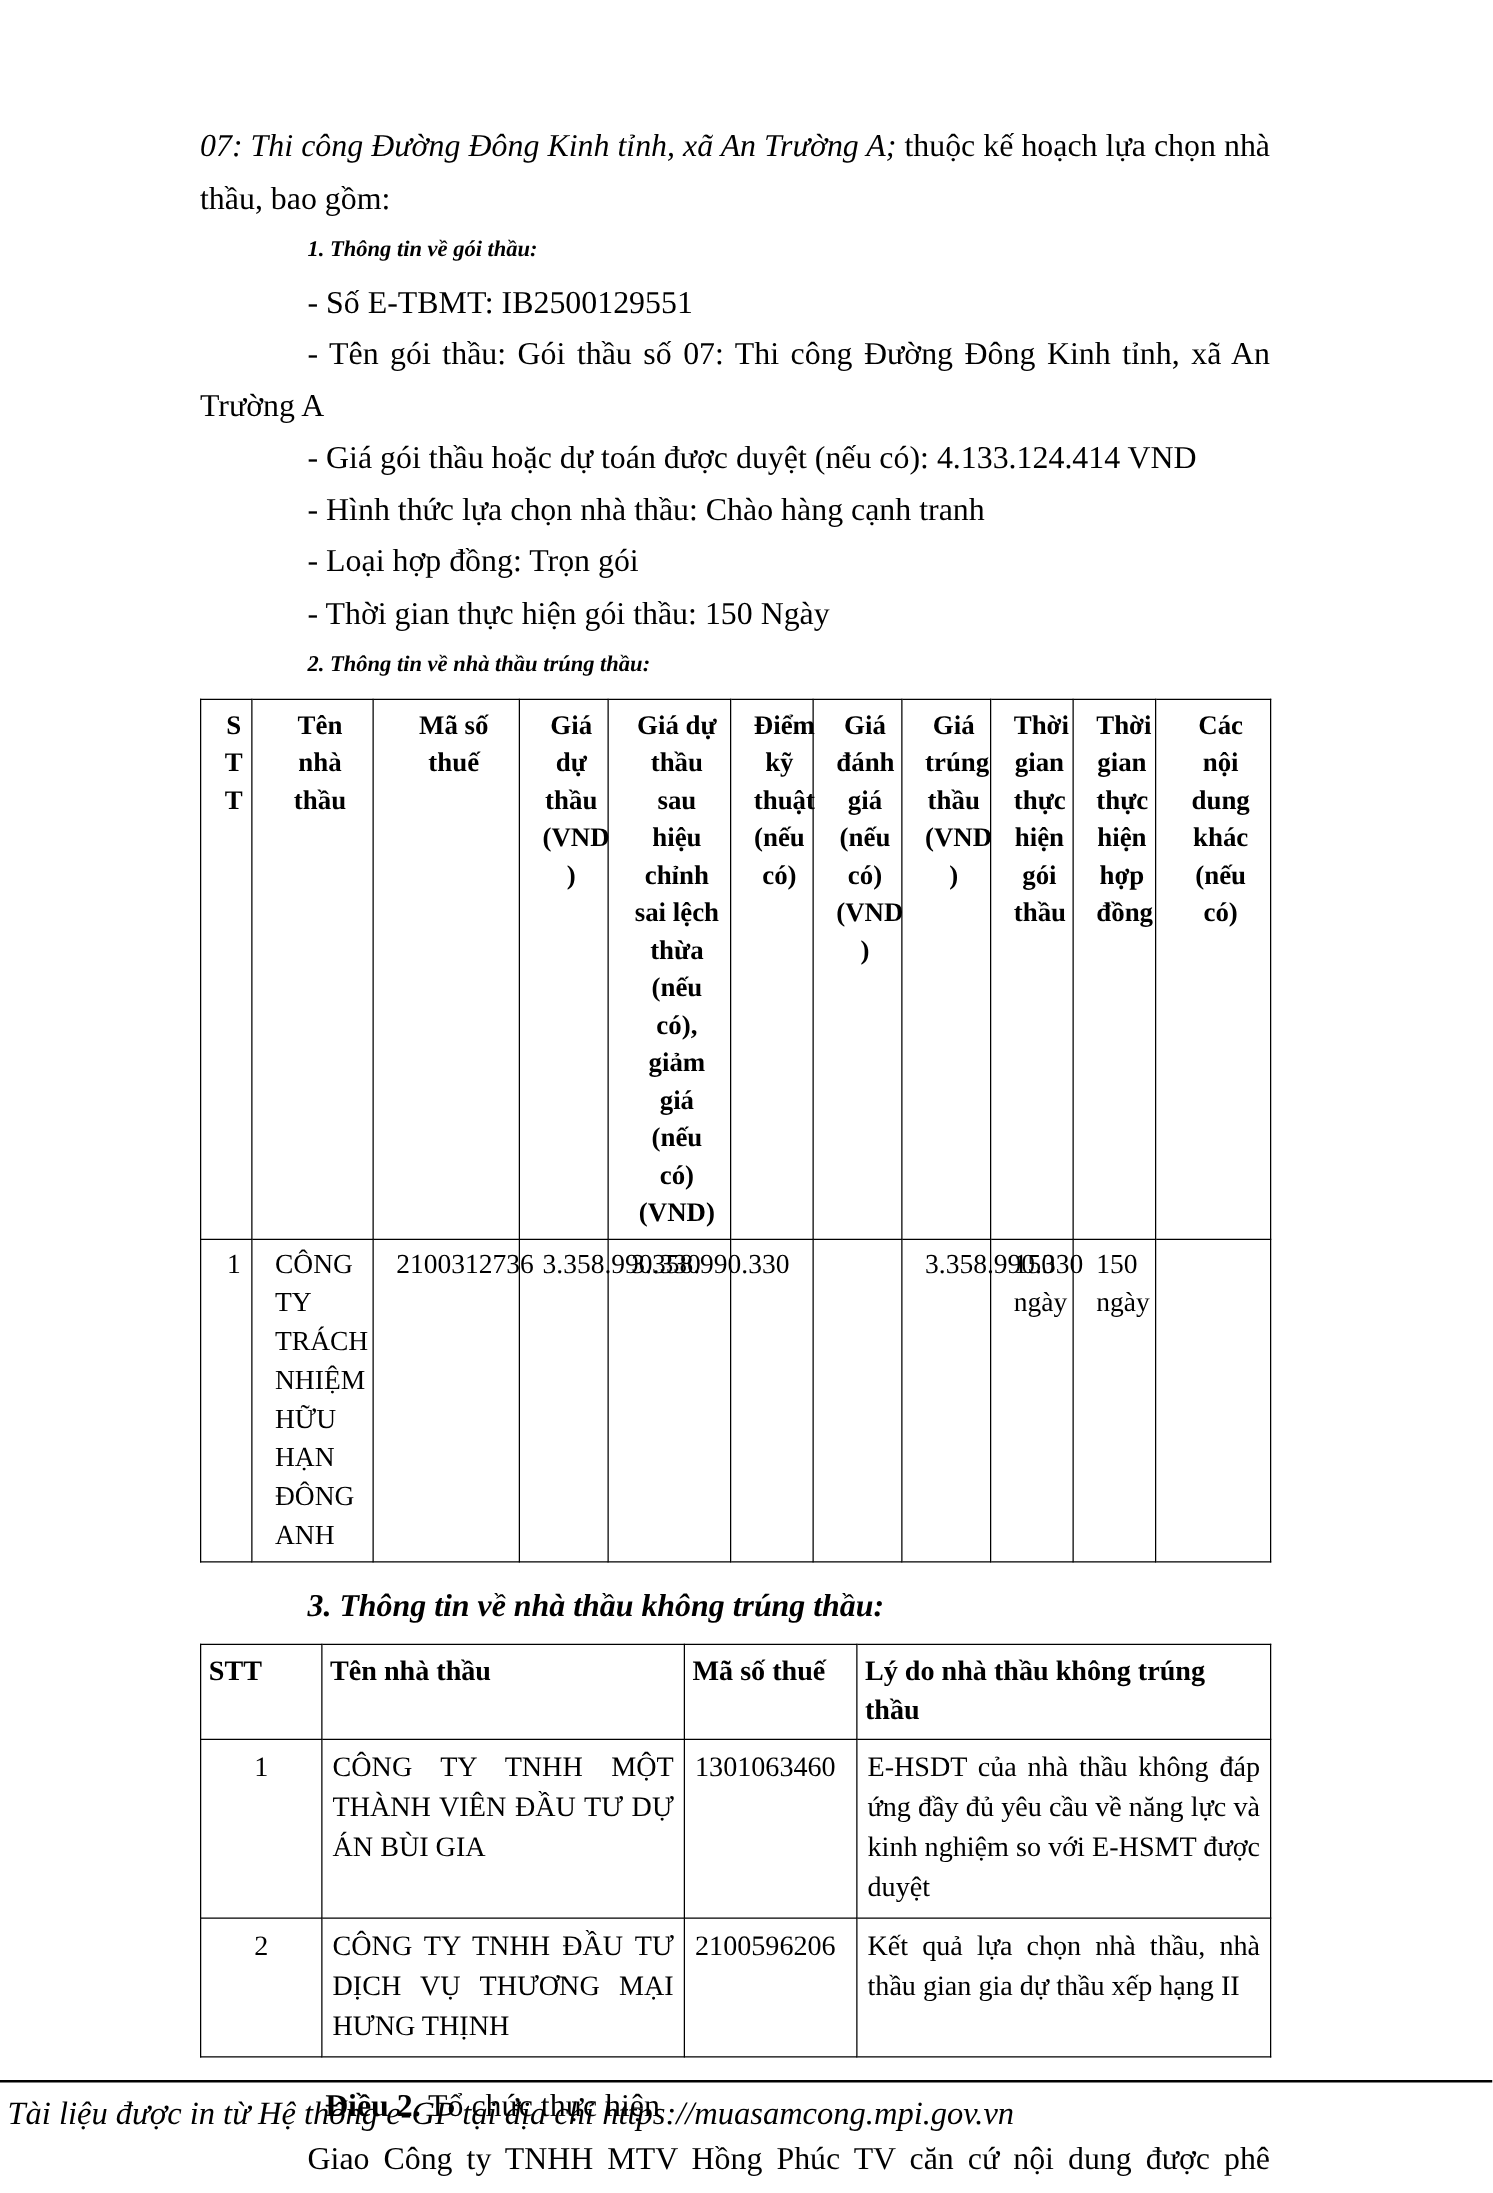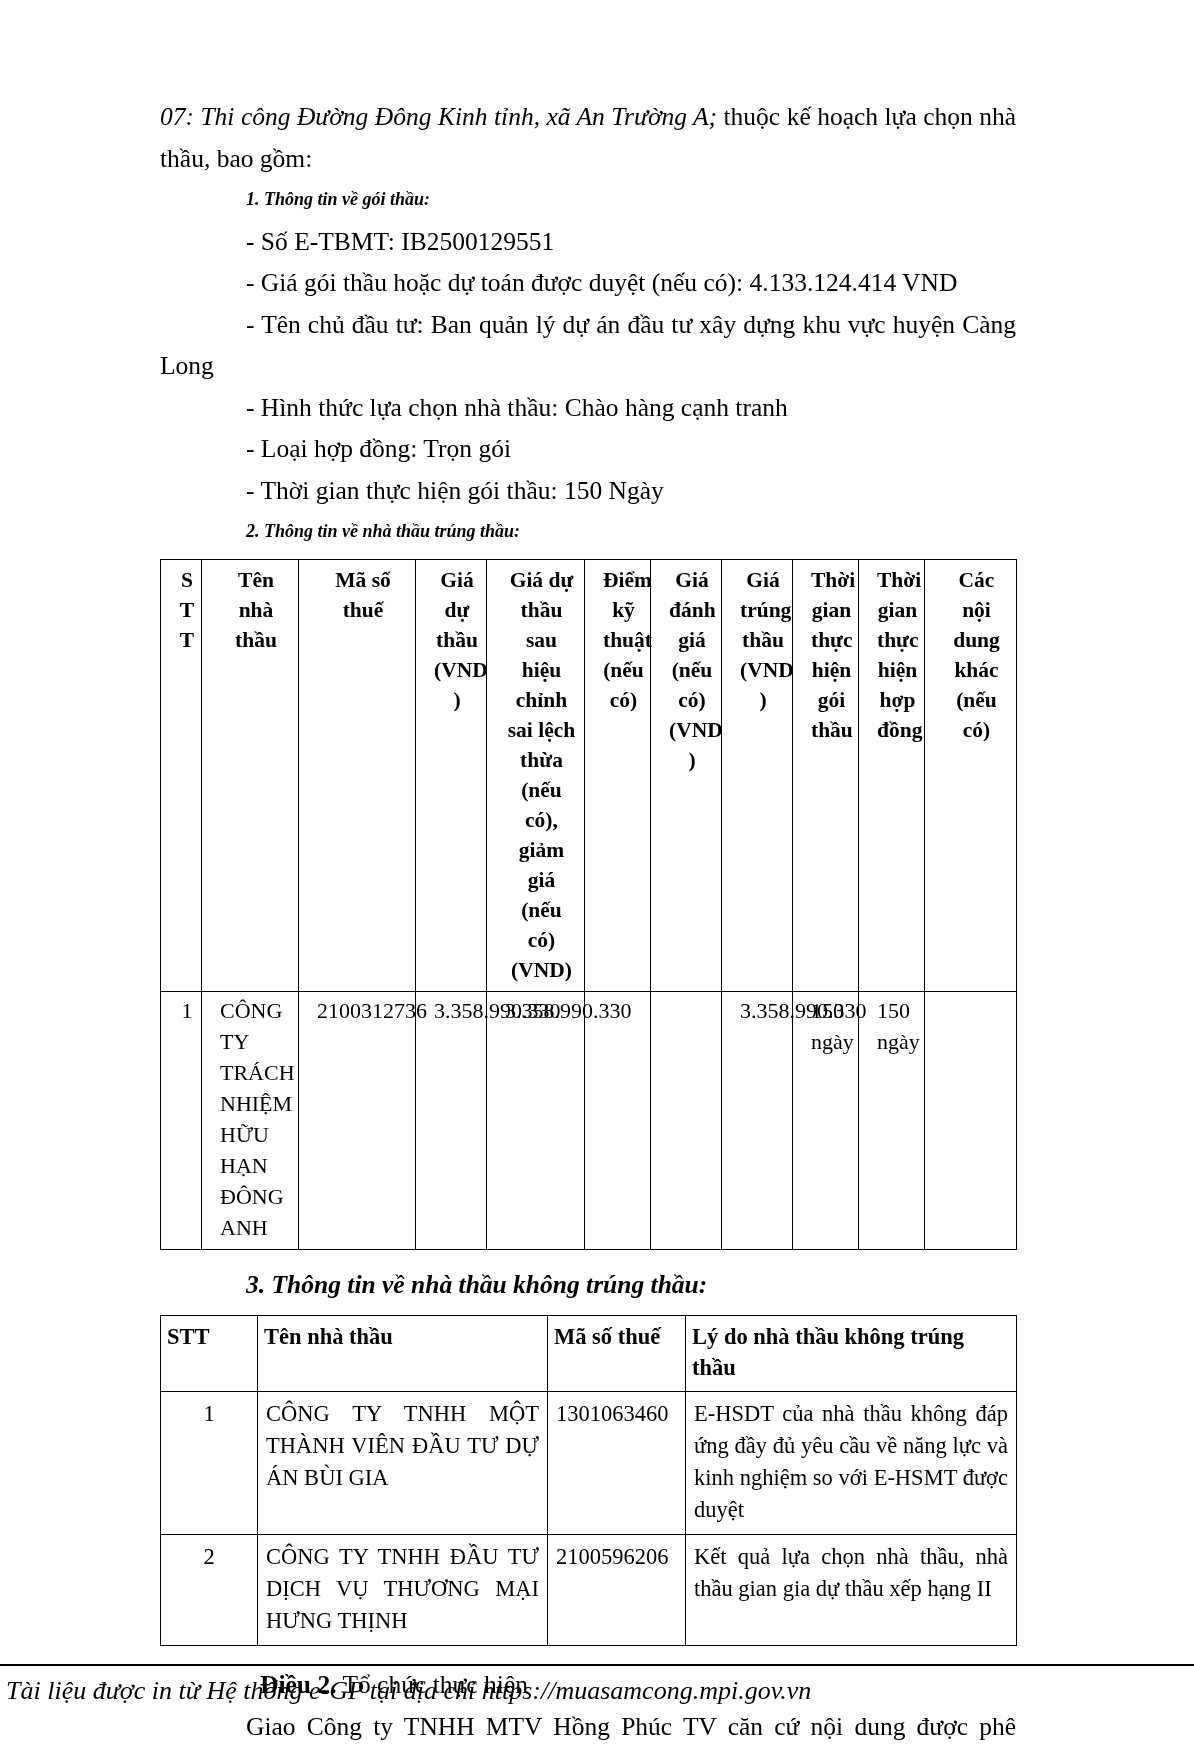--- a/index.html
+++ b/index.html
@@ -155,22 +155,22 @@
 </style>
 </head>
 <body>
 
 <div class="page">
 
   <p class="para"><span class="ital">07: Thi công Đường Đông Kinh tỉnh, xã An Trường A;</span><span> thuộc kế hoạch lựa chọn nhà thầu, bao gồm:</span></p>
 
   <p class="heading-num">1. Thông tin về gói thầu:</p>
   <p class="para indent-dash">- Số E-TBMT: IB2500129551</p>
+  <p class="para indent-dash">- Tên gói thầu: Gói thầu số 07: Thi công Đường Đông Kinh tỉnh, xã An Trường A</p>
   <p class="para indent-dash">- Giá gói thầu hoặc dự toán được duyệt (nếu có): 4.133.124.414 VND</p>
-  <p class="para indent-dash">- Tên chủ đầu tư:  Ban quản lý dự án đầu tư xây dựng khu vực huyện Càng Long</p>
   <p class="para indent-dash">- Hình thức lựa chọn nhà thầu: Chào hàng cạnh tranh</p>
   <p class="para indent-dash">- Loại hợp đồng: Trọn gói</p>
   <p class="para indent-dash">- Thời gian thực hiện gói thầu: 150 Ngày</p>
 
   <p class="heading-num">2. Thông tin về nhà thầu trúng thầu:</p>
 
   <table id="tbl-winner">
     <colgroup>
       <col style="width:41px">
       <col style="width:97px">

